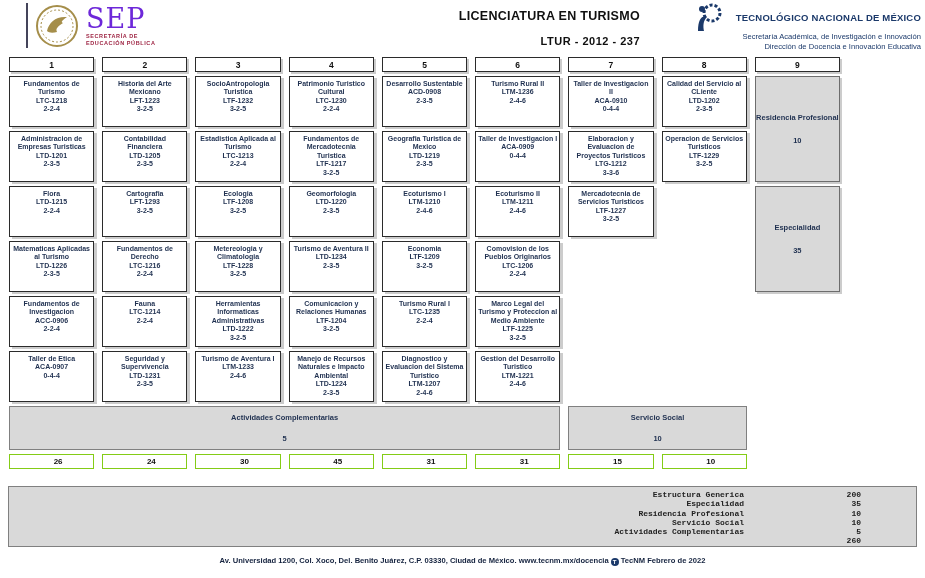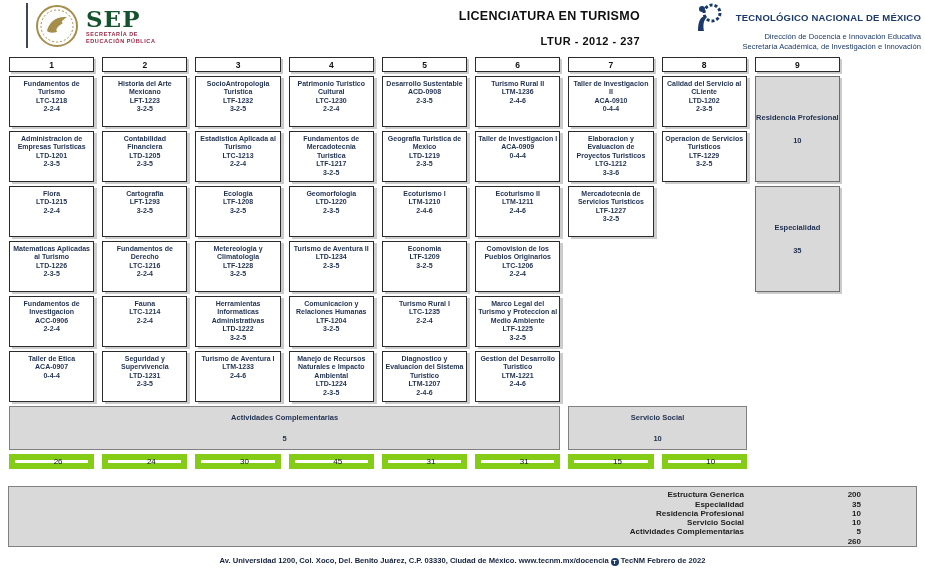--- a/index.html
+++ b/index.html
@@ -5,22 +5,22 @@
   * { box-sizing: border-box; }
   body { margin:0; background:#fff; }
   .page { position:relative; width:925px; height:578px; background:#fff;
           font-family:"Liberation Sans", sans-serif; overflow:hidden; }
 
   
   .header { position:absolute; top:0; left:0; right:0; height:54px; }
   .sep-lockup { position:absolute; left:26px; top:3px; display:flex; align-items:center; gap:7px; }
   .sep-divider { width:2px; height:45px; background:#44445a; }
   .sep-text { display:flex; flex-direction:column; line-height:1; }
-  .sep-acronym { font-family:"DejaVu Serif", serif; font-weight:bold; font-size:23px;
-                 color:#14532d; letter-spacing:1px; }
+  .sep-acronym { font-family:"DejaVu Serif", serif; font-weight:normal; font-size:27px;
+                 color:#6d28d9; letter-spacing:1px; }
   .sep-sub { font-size:5.5px; font-weight:bold; color:#9D2241; letter-spacing:0.6px; margin-top:2px; }
   .title-block { position:absolute; left:300px; width:340px; top:9px; text-align:right; color:#101010; }
   .title-main { font-size:12.5px; font-weight:bold; letter-spacing:0.3px; }
   .title-sub { font-size:11px; font-weight:bold; margin-top:12px; letter-spacing:0.5px; }
   .tecnm-block { position:absolute; right:4px; top:2px; text-align:right; color:#1B396A; }
   .tecnm-row { display:flex; align-items:center; justify-content:flex-end; gap:13px; }
   .tecnm-name { font-size:9.5px; font-weight:bold; letter-spacing:0.2px; }
   .tecnm-line { font-size:7.6px; line-height:1.35; }
 
   
@@ -33,29 +33,29 @@
              font-weight:bold; font-size:8.5px; color:#111; }
   .course { background:#fff; border:1px solid #2b2b2b; box-shadow:3px 2px 0 #ccc;
             padding:3px 2px 0; text-align:center; font-weight:bold;
             font-size:7px; line-height:1.2; color:#1f3050; overflow:hidden; }
   .gray-box { background:#D9D9D9; border:1px solid #6d6d6d; box-shadow:2px 2px 0 #ccc;
               display:flex; flex-direction:column; align-items:center; justify-content:center;
               gap:14px; font-weight:bold; font-size:7.5px; color:#1f3050; text-align:center; }
   .band { background:#D9D9D9; border:1px solid #808080; grid-row:8;
           display:flex; flex-direction:column; align-items:center; justify-content:center;
           gap:12px; font-weight:bold; font-size:7.5px; color:#1f3050; }
-  .num-box { grid-row:9; background:#fff; border:6px solid #84cc16;
+  .num-box { grid-row:9; background:#fff; border:1px solid #84cc16;
              display:flex; align-items:center; justify-content:center;
-             font-weight:normal; font-size:8px; color:#111;padding-left:13px; }
+             font-weight:bold; font-size:8px; color:#111;padding-left:13px; }
 
   
   .summary { position:absolute; left:8px; top:486px; width:909px; height:61px;
              background:#D9D9D9; border:1px solid #808080; padding:3px 0 0; }
-  .s-row { display:flex; align-items:flex-end; height:9.3px;
-           font-size:8px; font-weight:bold; color:#222; }
+  .s-row { display:flex; align-items:flex-start; height:9.3px;
+           font-size:8px; font-weight:bold; color:#222;font-family:Liberation Mono, monospace; }
   .s-label { width:735px; text-align:right; }
   .s-value { flex:1; text-align:right; padding-right:55px; }
 
   
   .footer { position:absolute; left:0; right:0; top:556px; text-align:center;
             font-size:7.6px; font-weight:bold; color:#15233f; }
   .footer-logo { display:inline-block; width:8px; height:8px; border-radius:50%;
                  background:#1B396A; color:#fff; font-size:6px; line-height:8px;
                  text-align:center; vertical-align:-1px; margin:0 2px; }
 </style>
@@ -86,22 +86,22 @@
 
     <div class="tecnm-block">
       <div class="tecnm-row">
         <svg width="30" height="30" viewBox="0 0 30 30">
           <circle cx="19" cy="11" r="8" fill="none" stroke="#1B396A" stroke-width="3" stroke-dasharray="3 2"></circle>
           <circle cx="9" cy="7" r="3" fill="#1B396A"></circle>
           <path d="M5 29 C5 17 9 13 14 15 C10 19 10 24 11 29 Z" fill="#1B396A"></path>
         </svg>
         <span class="tecnm-name">TECNOLÓGICO NACIONAL DE MÉXICO</span>
       </div>
+      <div class="tecnm-line">Secretaría Académica, de Investigación e Innovación</div>
       <div class="tecnm-line">Dirección de Docencia e Innovación Educativa</div>
-      <div class="tecnm-line">Secretaría Académica, de Investigación e Innovación</div>
     </div>
   </div>
 
   <div class="grid">
       <div class="sem-box" style="grid-area: 1 / 1;">1</div>
       <div class="sem-box" style="grid-area: 1 / 2;">2</div>
       <div class="sem-box" style="grid-area: 1 / 3;">3</div>
       <div class="sem-box" style="grid-area: 1 / 4;">4</div>
       <div class="sem-box" style="grid-area: 1 / 5;">5</div>
       <div class="sem-box" style="grid-area: 1 / 6;">6</div>

